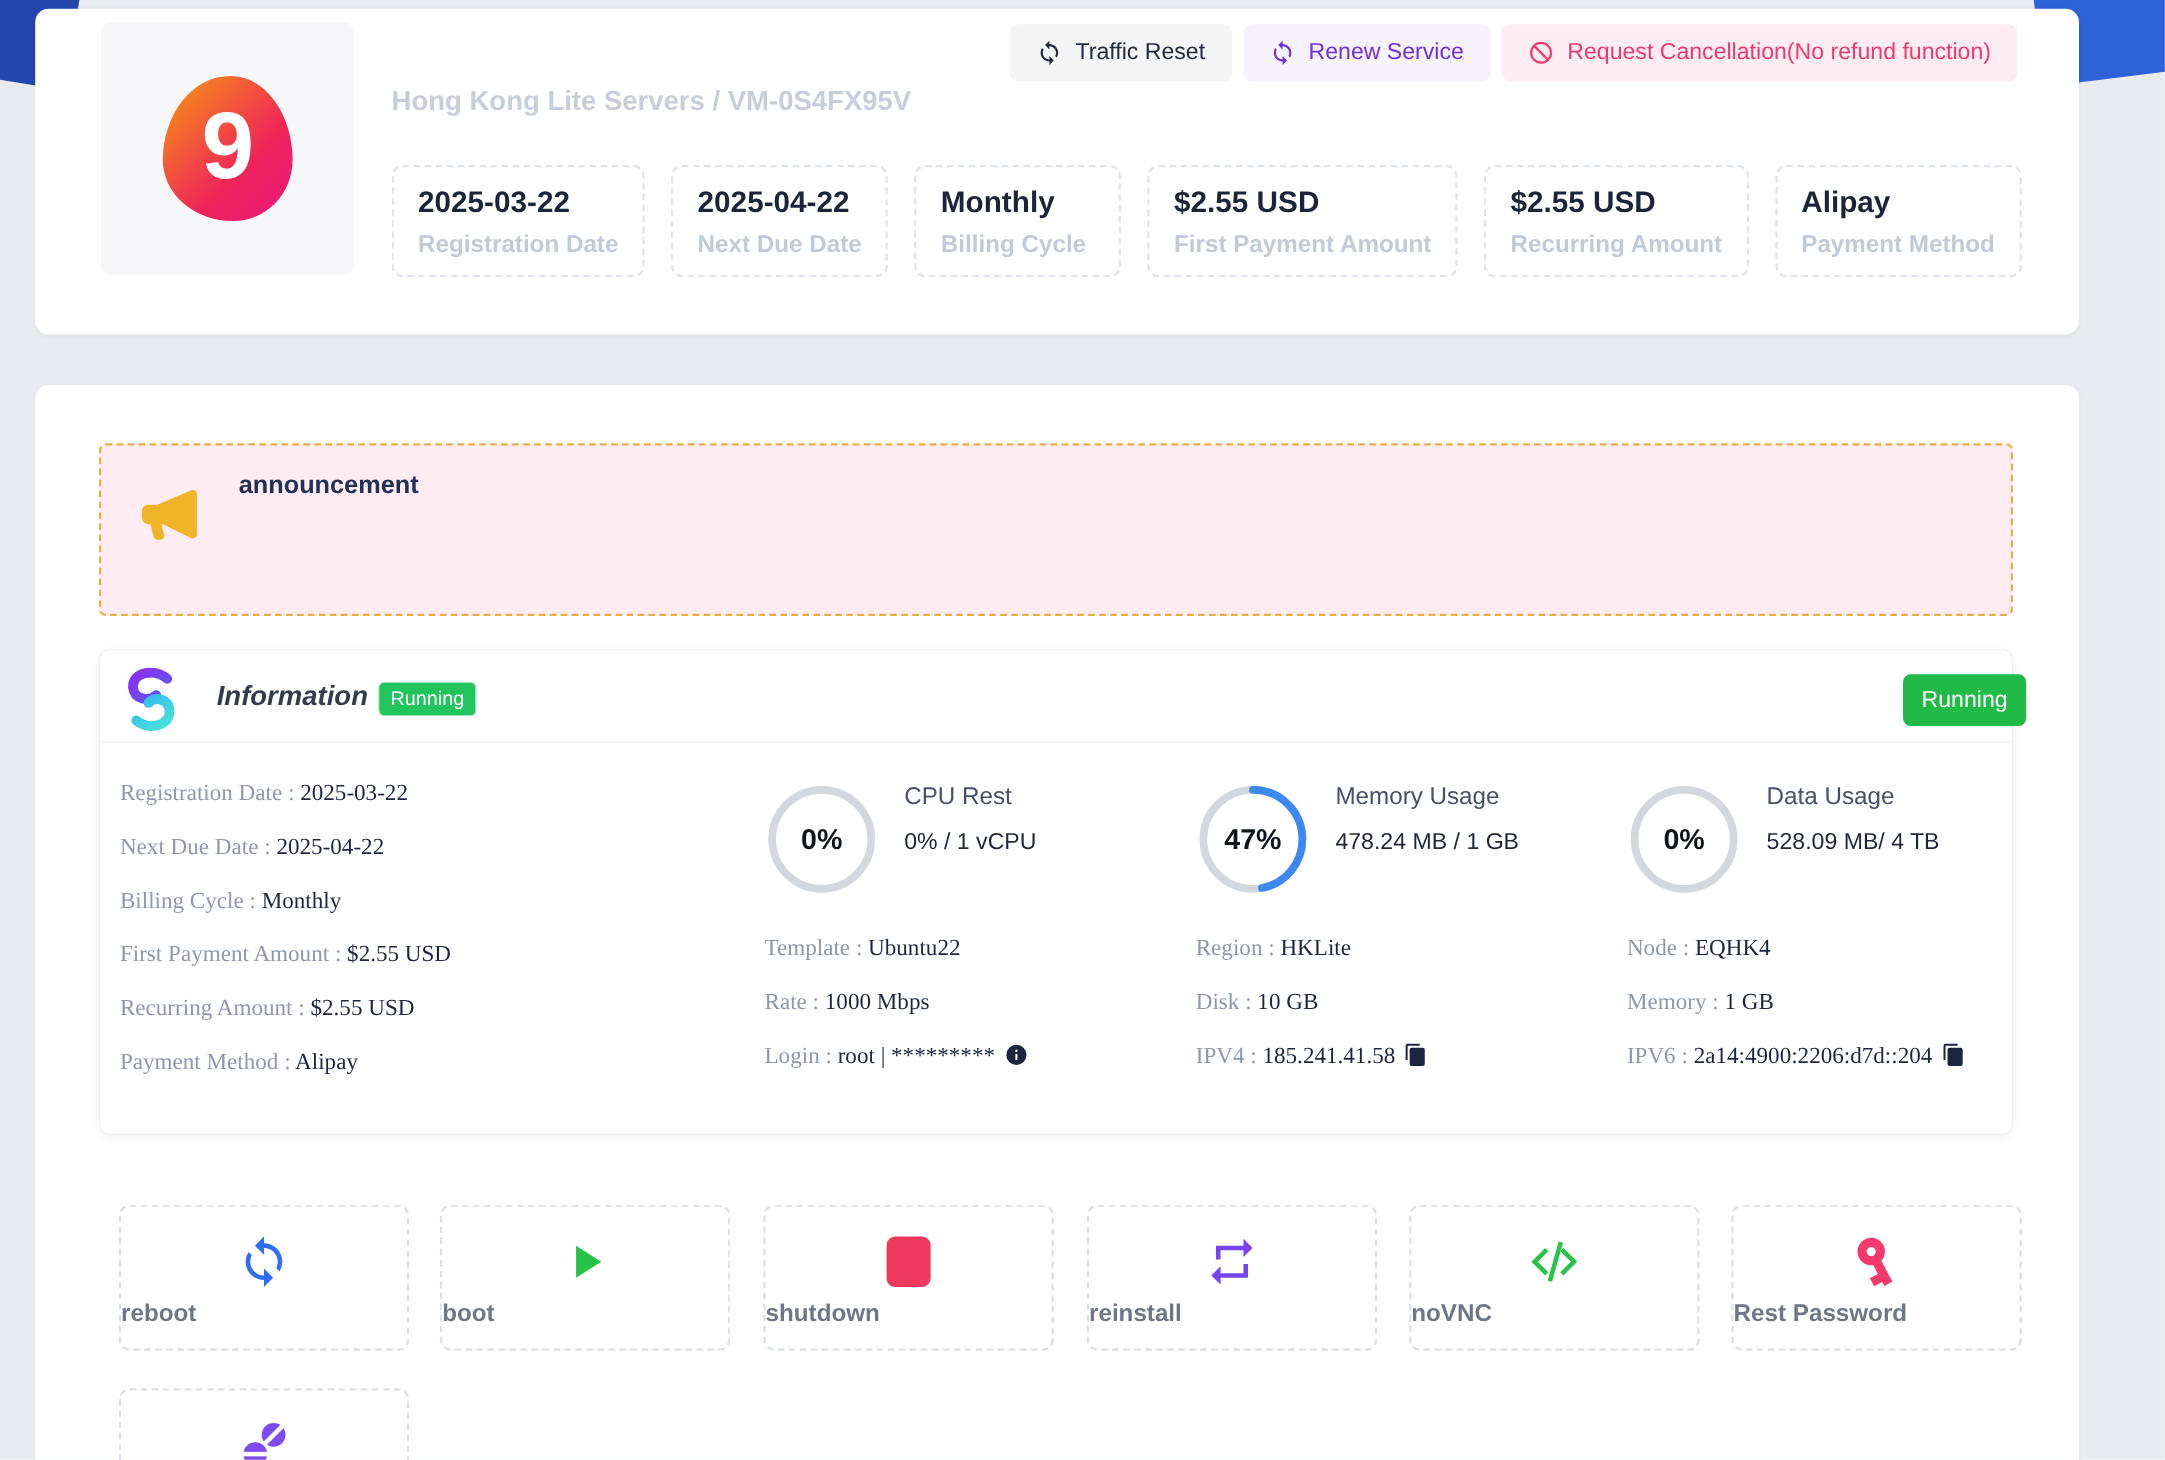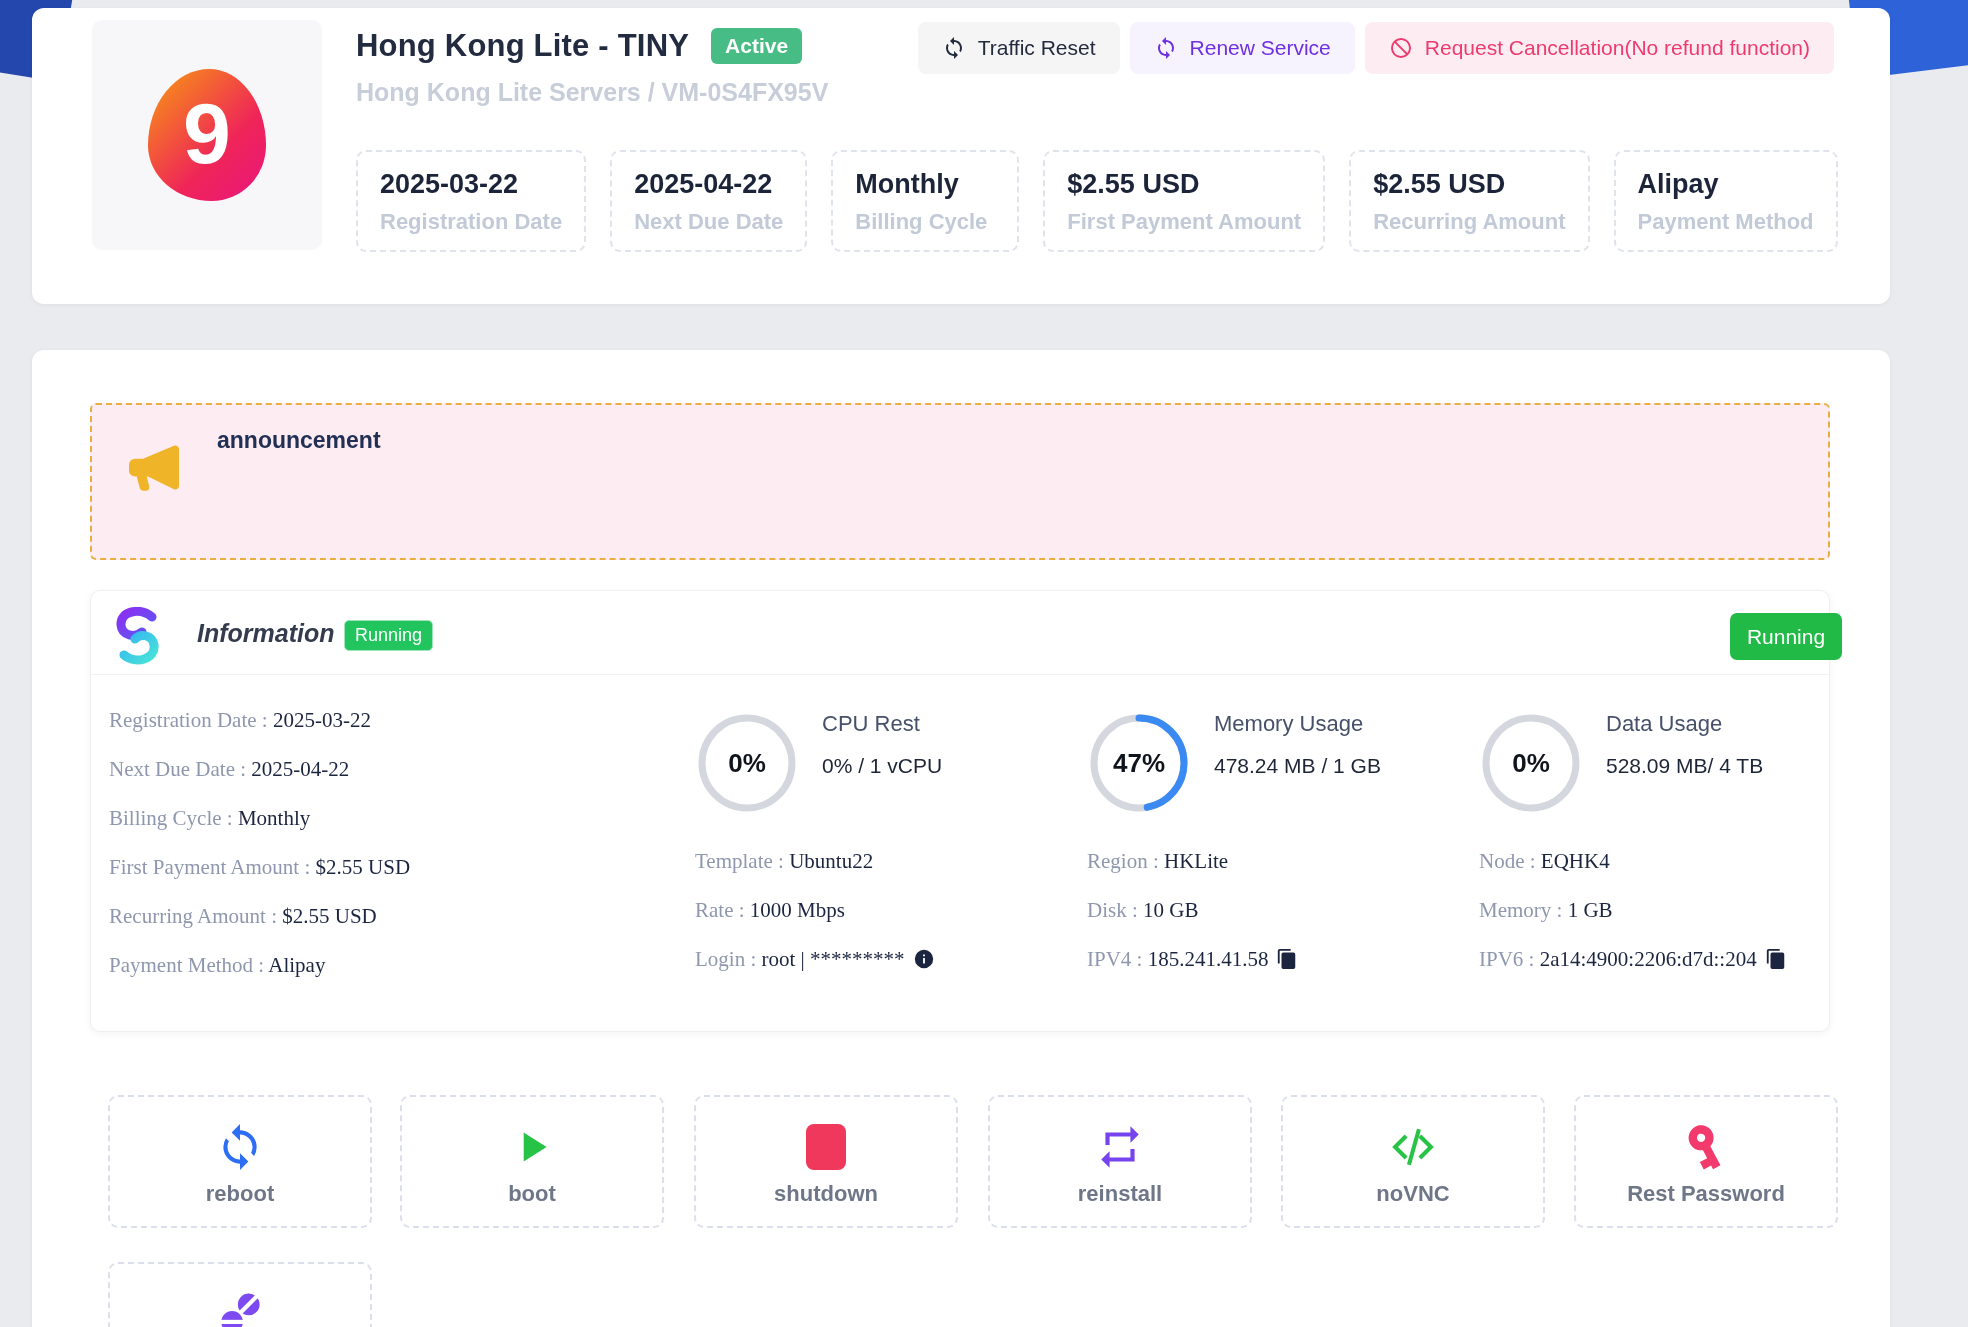--- a/index.html
+++ b/index.html
@@ -73,43 +73,39 @@
   .donut{position:relative;width:104px;height:104px;flex:0 0 auto;margin-top:10px;}
   .donut .pct{position:absolute;left:0;top:0;width:104px;height:104px;display:flex;align-items:center;justify-content:center;
     font-size:26px;font-weight:bold;color:#10141c;}
   .gauge-txt{margin-left:23px;margin-top:10px;}
   .gauge-title{font-size:22px;color:#46506a;}
   .gauge-detail{font-size:21px;color:#1d2536;margin-top:17px;white-space:nowrap;}
   .mini-rows{margin-top:22px;}
 
   
   .act-btn{position:absolute;width:264px;height:133px;background:#fff;border:2px dashed #dbdfeb;border-radius:10px;
-    box-sizing:border-box;text-align:center;cursor:pointer;}
+    box-sizing:border-box;cursor:pointer;}
   .act-btn .aicon{margin-top:24px;height:52px;display:flex;align-items:center;justify-content:center;}
   .act-btn .aicon svg{width:50px;height:50px;}
   .act-btn .albl{margin-top:8px;font-size:22px;font-weight:bold;color:#6e7687;}
   .stop-sq{width:40px;height:46px;background:#f0375c;border-radius:8px;}
 </style>
 </head>
 <body>
 
 <div class="decor-left"></div>
 <div class="decor-right"></div>
 
 <div class="card header-card">
   <div class="logo-tile">
     <div class="logo-blob">
         <span>9</span>
       </div>
   </div>
 
-  <div class="title-row">
-    <span class="svc-title">Hong Kong Lite - TINY</span>
-    <span class="badge-active">Active</span>
-  </div>
   <div class="svc-subtitle">Hong Kong Lite Servers / VM-0S4FX95V</div>
 
   <div class="hdr-actions">
     <button class="hbtn traffic">
       <svg viewBox="0 0 24 24" fill="#232b3c">
           <path d="M12 4V1L8 5l4 4V6c3.31 0 6 2.69 6 6 0 1.01-.25 1.97-.7 2.8l1.46 1.46A7.93 7.93 0 0 0 20 12c0-4.42-3.58-8-8-8zm0 14c-3.31 0-6-2.69-6-6 0-1.01.25-1.97.7-2.8L5.24 7.74A7.93 7.93 0 0 0 4 12c0 4.42 3.58 8 8 8v3l4-4-4-4v3z"></path>
         </svg>
       <span>Traffic Reset</span>
     </button>
     <button class="hbtn renew">

